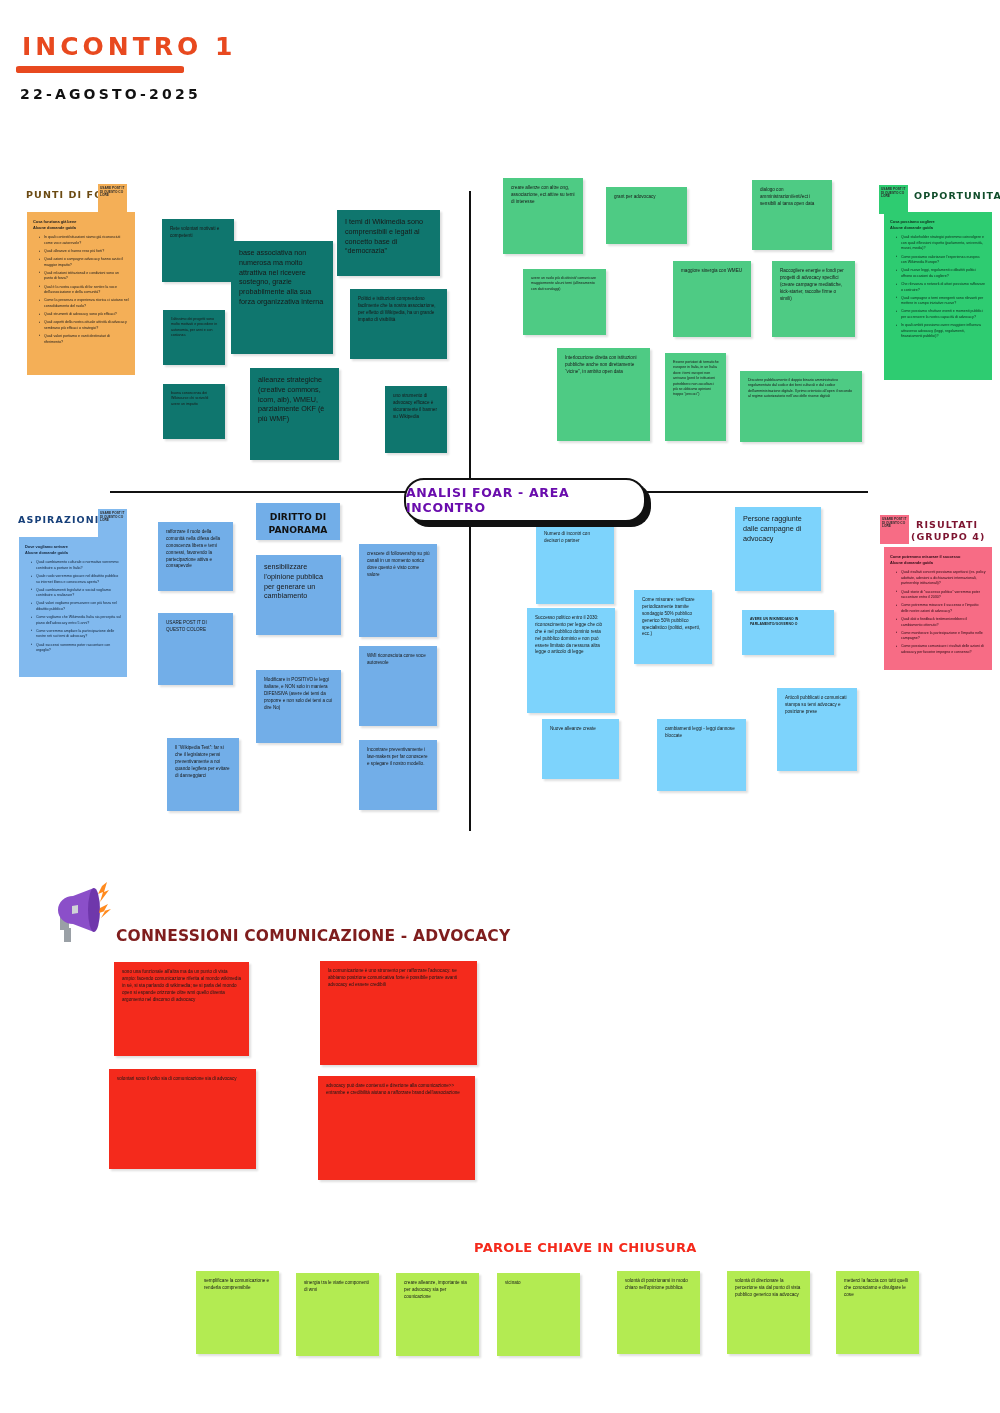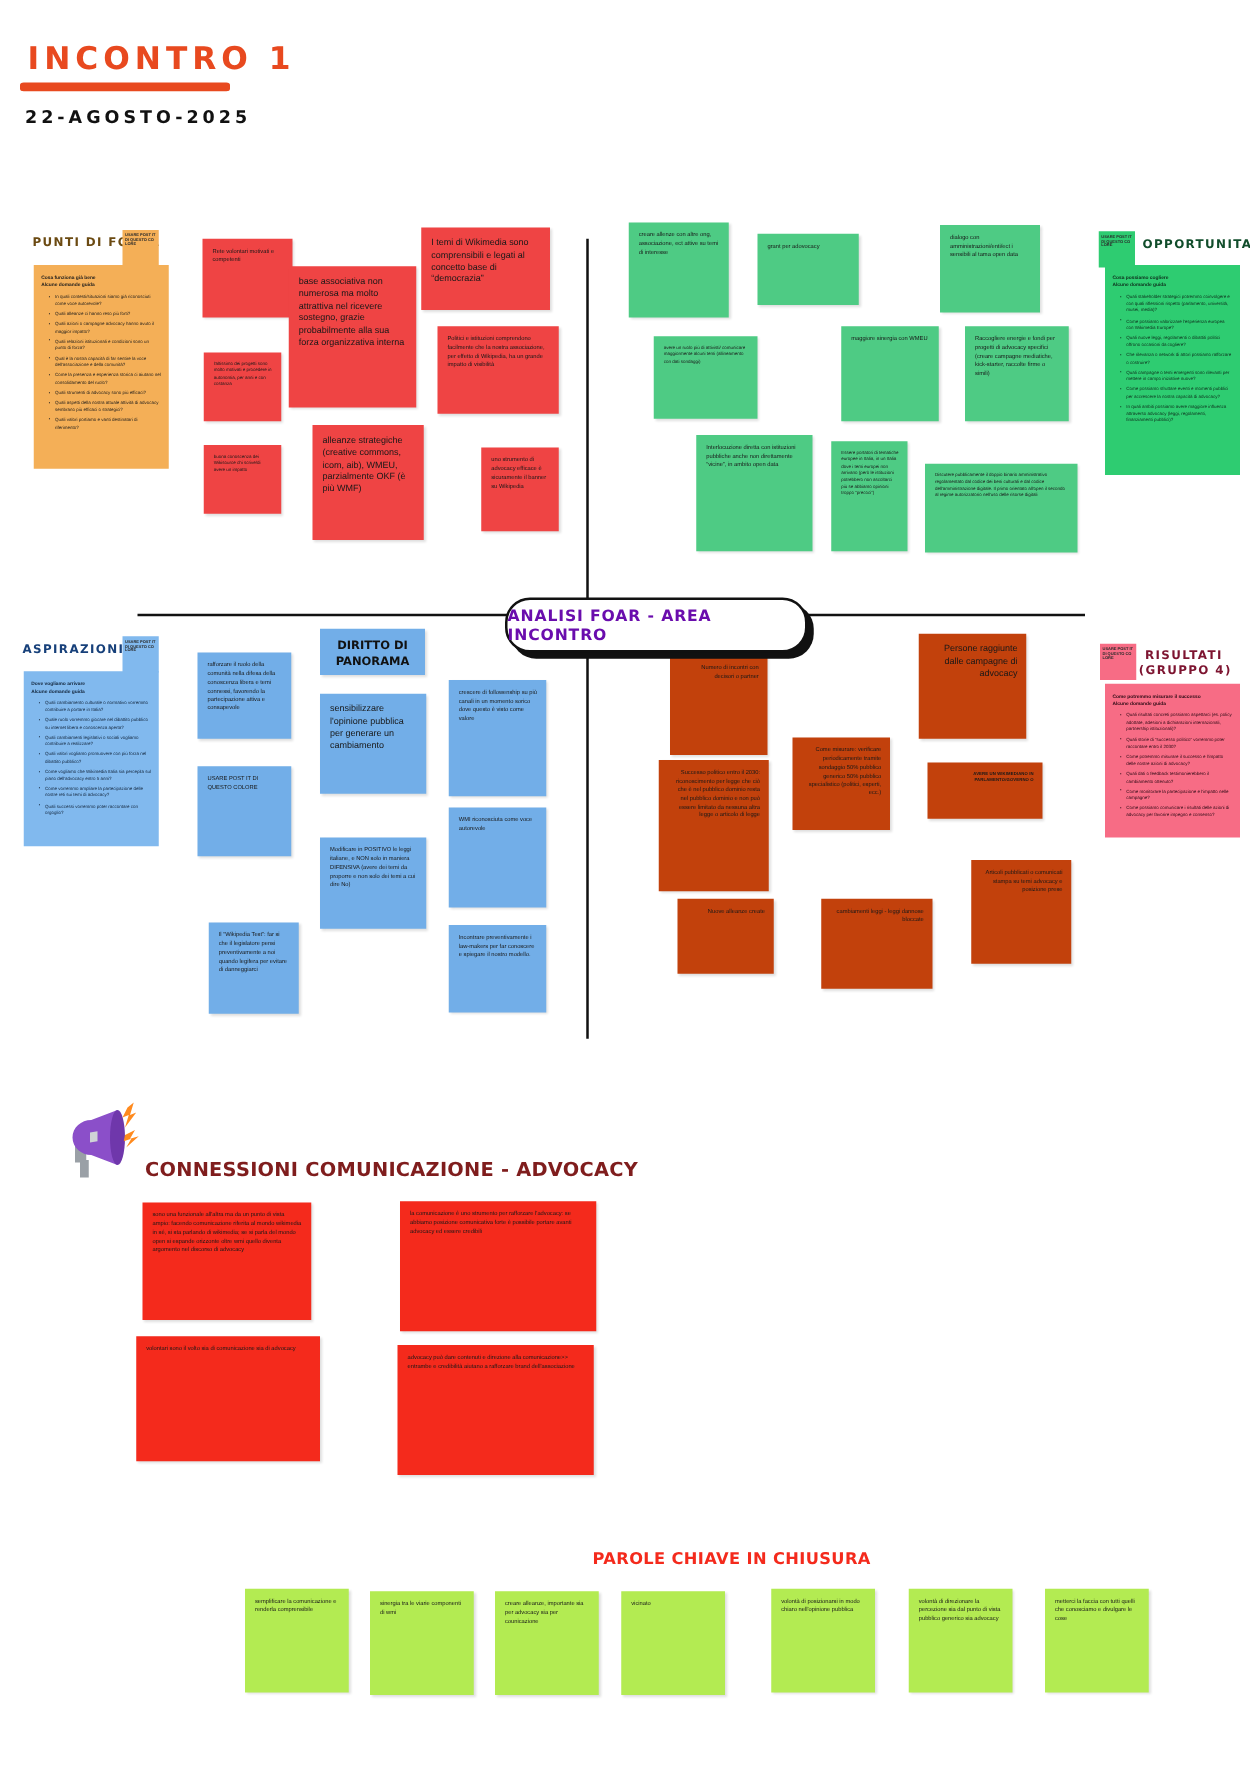--- a/index.html
+++ b/index.html
@@ -131,24 +131,24 @@
     color: #181818;
     overflow: hidden;
     box-shadow: 1.5px 1.5px 2px rgba(0,0,0,0.13);
     font-family: "Liberation Sans", sans-serif;
   }
   .note.s  { font-size: 4.6px; line-height: 1.5; }
   .note.xs { font-size: 3.6px; line-height: 1.5; }
   .note.m  { font-size: 7.2px; }
   .note.tiny-caps { font-size: 3.4px; font-weight: bold; letter-spacing: .1px; line-height:1.5;}
 
-  .c-orange { background: #ef4444; }
+  .c-orange { background: #0f766e; margin-top: 28px; }
   .c-green  { background: #4ECB84; }
   .c-blue   { background: #72AEE8; }
-  .c-pink   { background: #c2410c; text-align: right; }
+  .c-pink   { background: #7dd3fc; }
   .c-red    { background: #F42A1C; }
   .c-lime   { background: #B3EB52; }
   .c-gorange{ background: #F4AF57; }
   .c-ggreen { background: #2ECC71; }
   .c-gblue  { background: #81B9EE; }
   .c-gpink  { background: #F76C85; }
 
   .diritto {
     position: absolute;
     background: #72AEE8;

